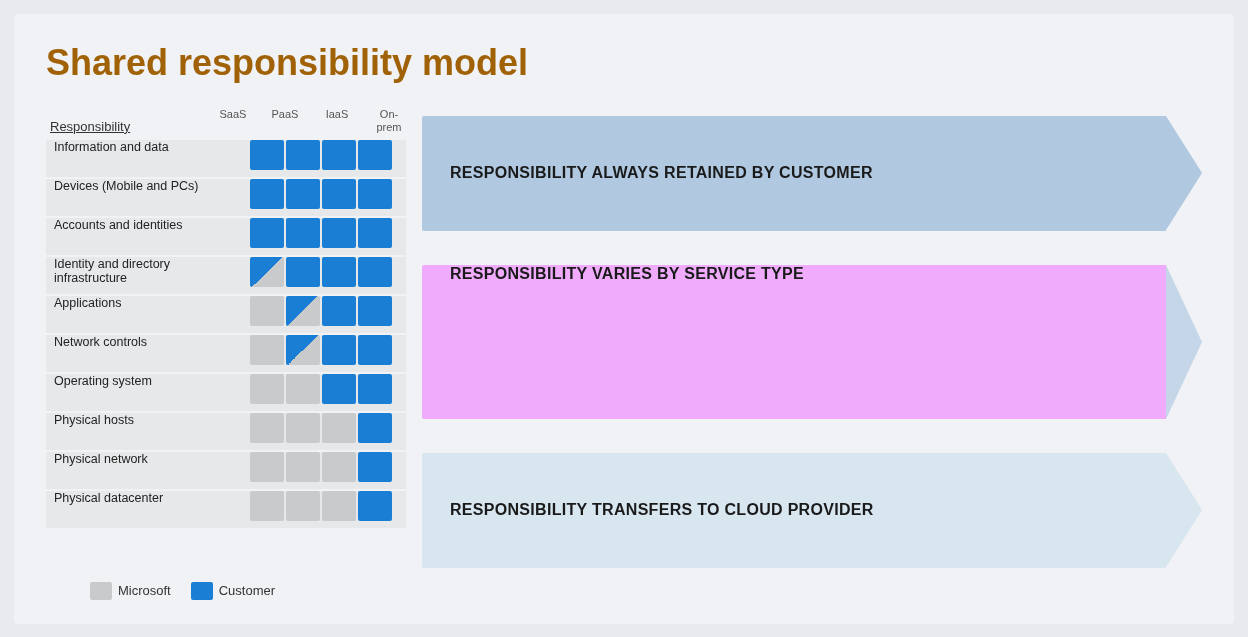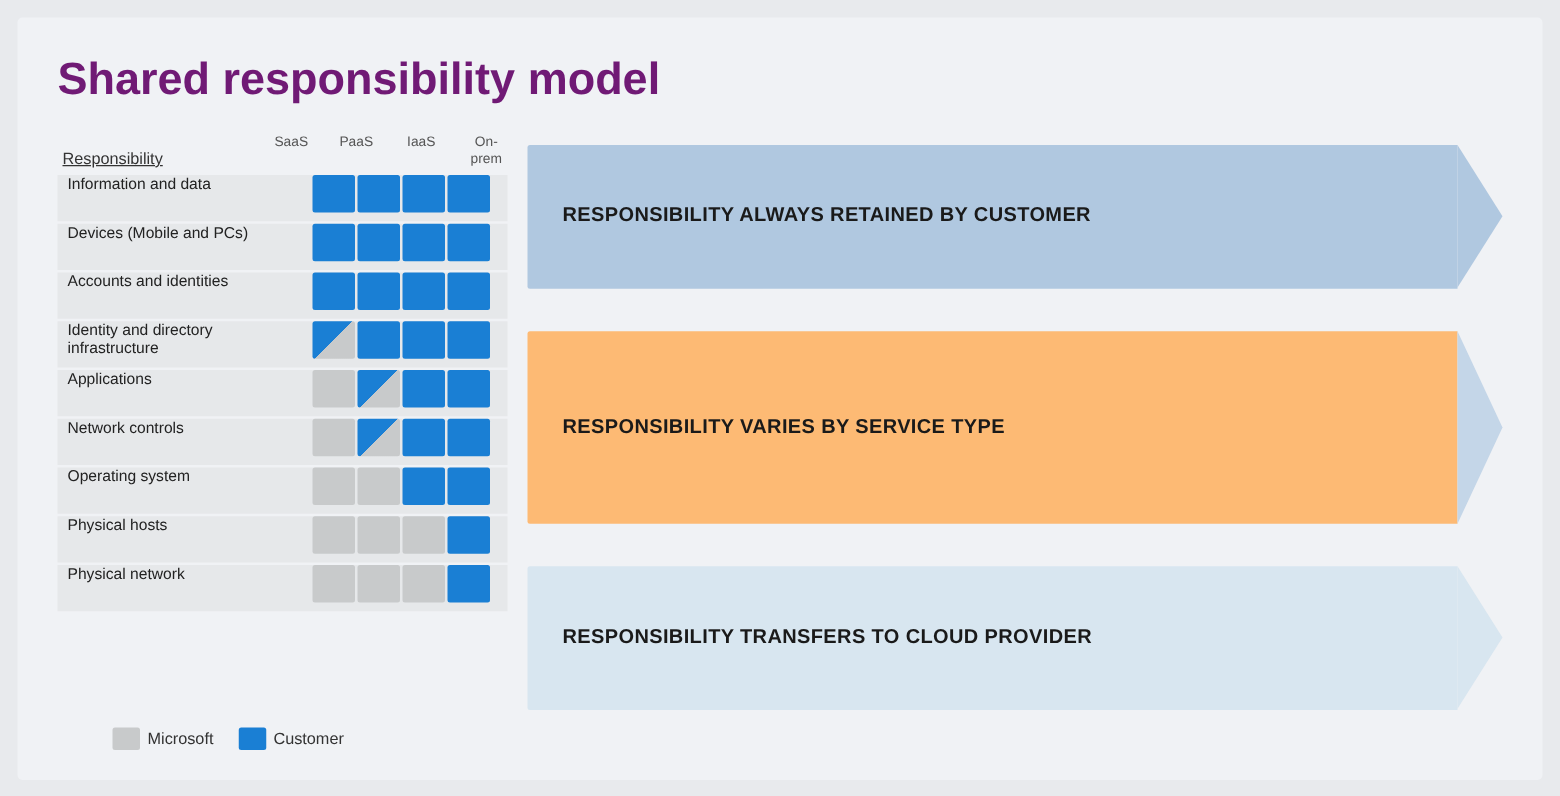--- a/index.html
+++ b/index.html
@@ -17,21 +17,21 @@
       background: #f0f2f5;
       width: 1220px;
       height: 610px;
       border-radius: 4px;
       padding: 28px 32px 20px 32px;
       position: relative;
     }
     .title {
       font-size: 36px;
       font-weight: 700;
-      color: #701a75;
+      color: #a16207;
       margin-bottom: 24px;
     }
     .main-content {
       display: flex;
       align-items: stretch;
       gap: 0;
       height: 460px;
     }
     
     .table-section {
@@ -230,35 +230,44 @@
           </div>
           <div class="table-row">
             <div class="row-label">Physical network</div>
             <div class="row-cells">
               <div class="cell cell-gray"></div>
               <div class="cell cell-gray"></div>
               <div class="cell cell-gray"></div>
               <div class="cell cell-blue"></div>
             </div>
           </div>
+          <div class="table-row">
+            <div class="row-label">Physical datacenter</div>
+            <div class="row-cells">
+              <div class="cell cell-gray"></div>
+              <div class="cell cell-gray"></div>
+              <div class="cell cell-gray"></div>
+              <div class="cell cell-blue"></div>
+            </div>
+          </div>
         </div>
     </div>
 
     <div class="arrows-section" id="arrows-container">
     <div style="display: flex; align-items: center; height: 115px; margin-bottom: 2px;">
           <div style="display: flex; align-items: center; width: 100%; height: 123px;">
             <div style="background: rgb(176, 200, 224); height: 115px; flex: 1 1 0%; display: flex; align-items: center; padding-left: 28px; border-radius: 2px 0px 0px 2px;">
               <span style="font-weight: 800; font-size: 16px; color: rgb(26, 26, 26); letter-spacing: 0.3px;">RESPONSIBILITY ALWAYS RETAINED BY CUSTOMER</span>
             </div>
             <div style="width: 0px; height: 0px; border-top: 57.5px solid transparent; border-bottom: 57.5px solid transparent; border-left: 36px solid rgb(176, 200, 224); flex-shrink: 0;"></div>
           </div>
         </div>
         <div style="display: flex; align-items: center; height: 154px; margin-bottom: 2px;">
           <div style="display: flex; align-items: center; width: 100%; height: 154px;">
-            <div style="background: #fdba74; height: 154px; flex: 1 1 0%; display: flex; align-items: center; padding-left: 28px; border-radius: 2px 0px 0px 2px;">
+            <div style="background: #f0abfc; height: 154px; flex: 1 1 0%; display: flex; padding-left: 28px; border-radius: 2px 0px 0px 2px;">
               <span style="font-weight: 800; font-size: 16px; color: rgb(26, 26, 26); letter-spacing: 0.3px;">RESPONSIBILITY VARIES BY SERVICE TYPE</span>
             </div>
             <div style="width: 0px; height: 0px; border-top: 77px solid transparent; border-bottom: 77px solid transparent; border-left: 36px solid rgb(196, 214, 232); flex-shrink: 0;"></div>
           </div>
         </div>
         <div style="display: flex; align-items: center; height: 115px; margin-bottom: 0px;">
           <div style="display: flex; align-items: center; width: 100%; height: 115px;">
             <div style="background: rgb(216, 230, 240); height: 115px; flex: 1 1 0%; display: flex; align-items: center; padding-left: 28px; border-radius: 2px 0px 0px 2px;">
               <span style="font-weight: 800; font-size: 16px; color: rgb(26, 26, 26); letter-spacing: 0.3px;">RESPONSIBILITY TRANSFERS TO CLOUD PROVIDER</span>
             </div>

